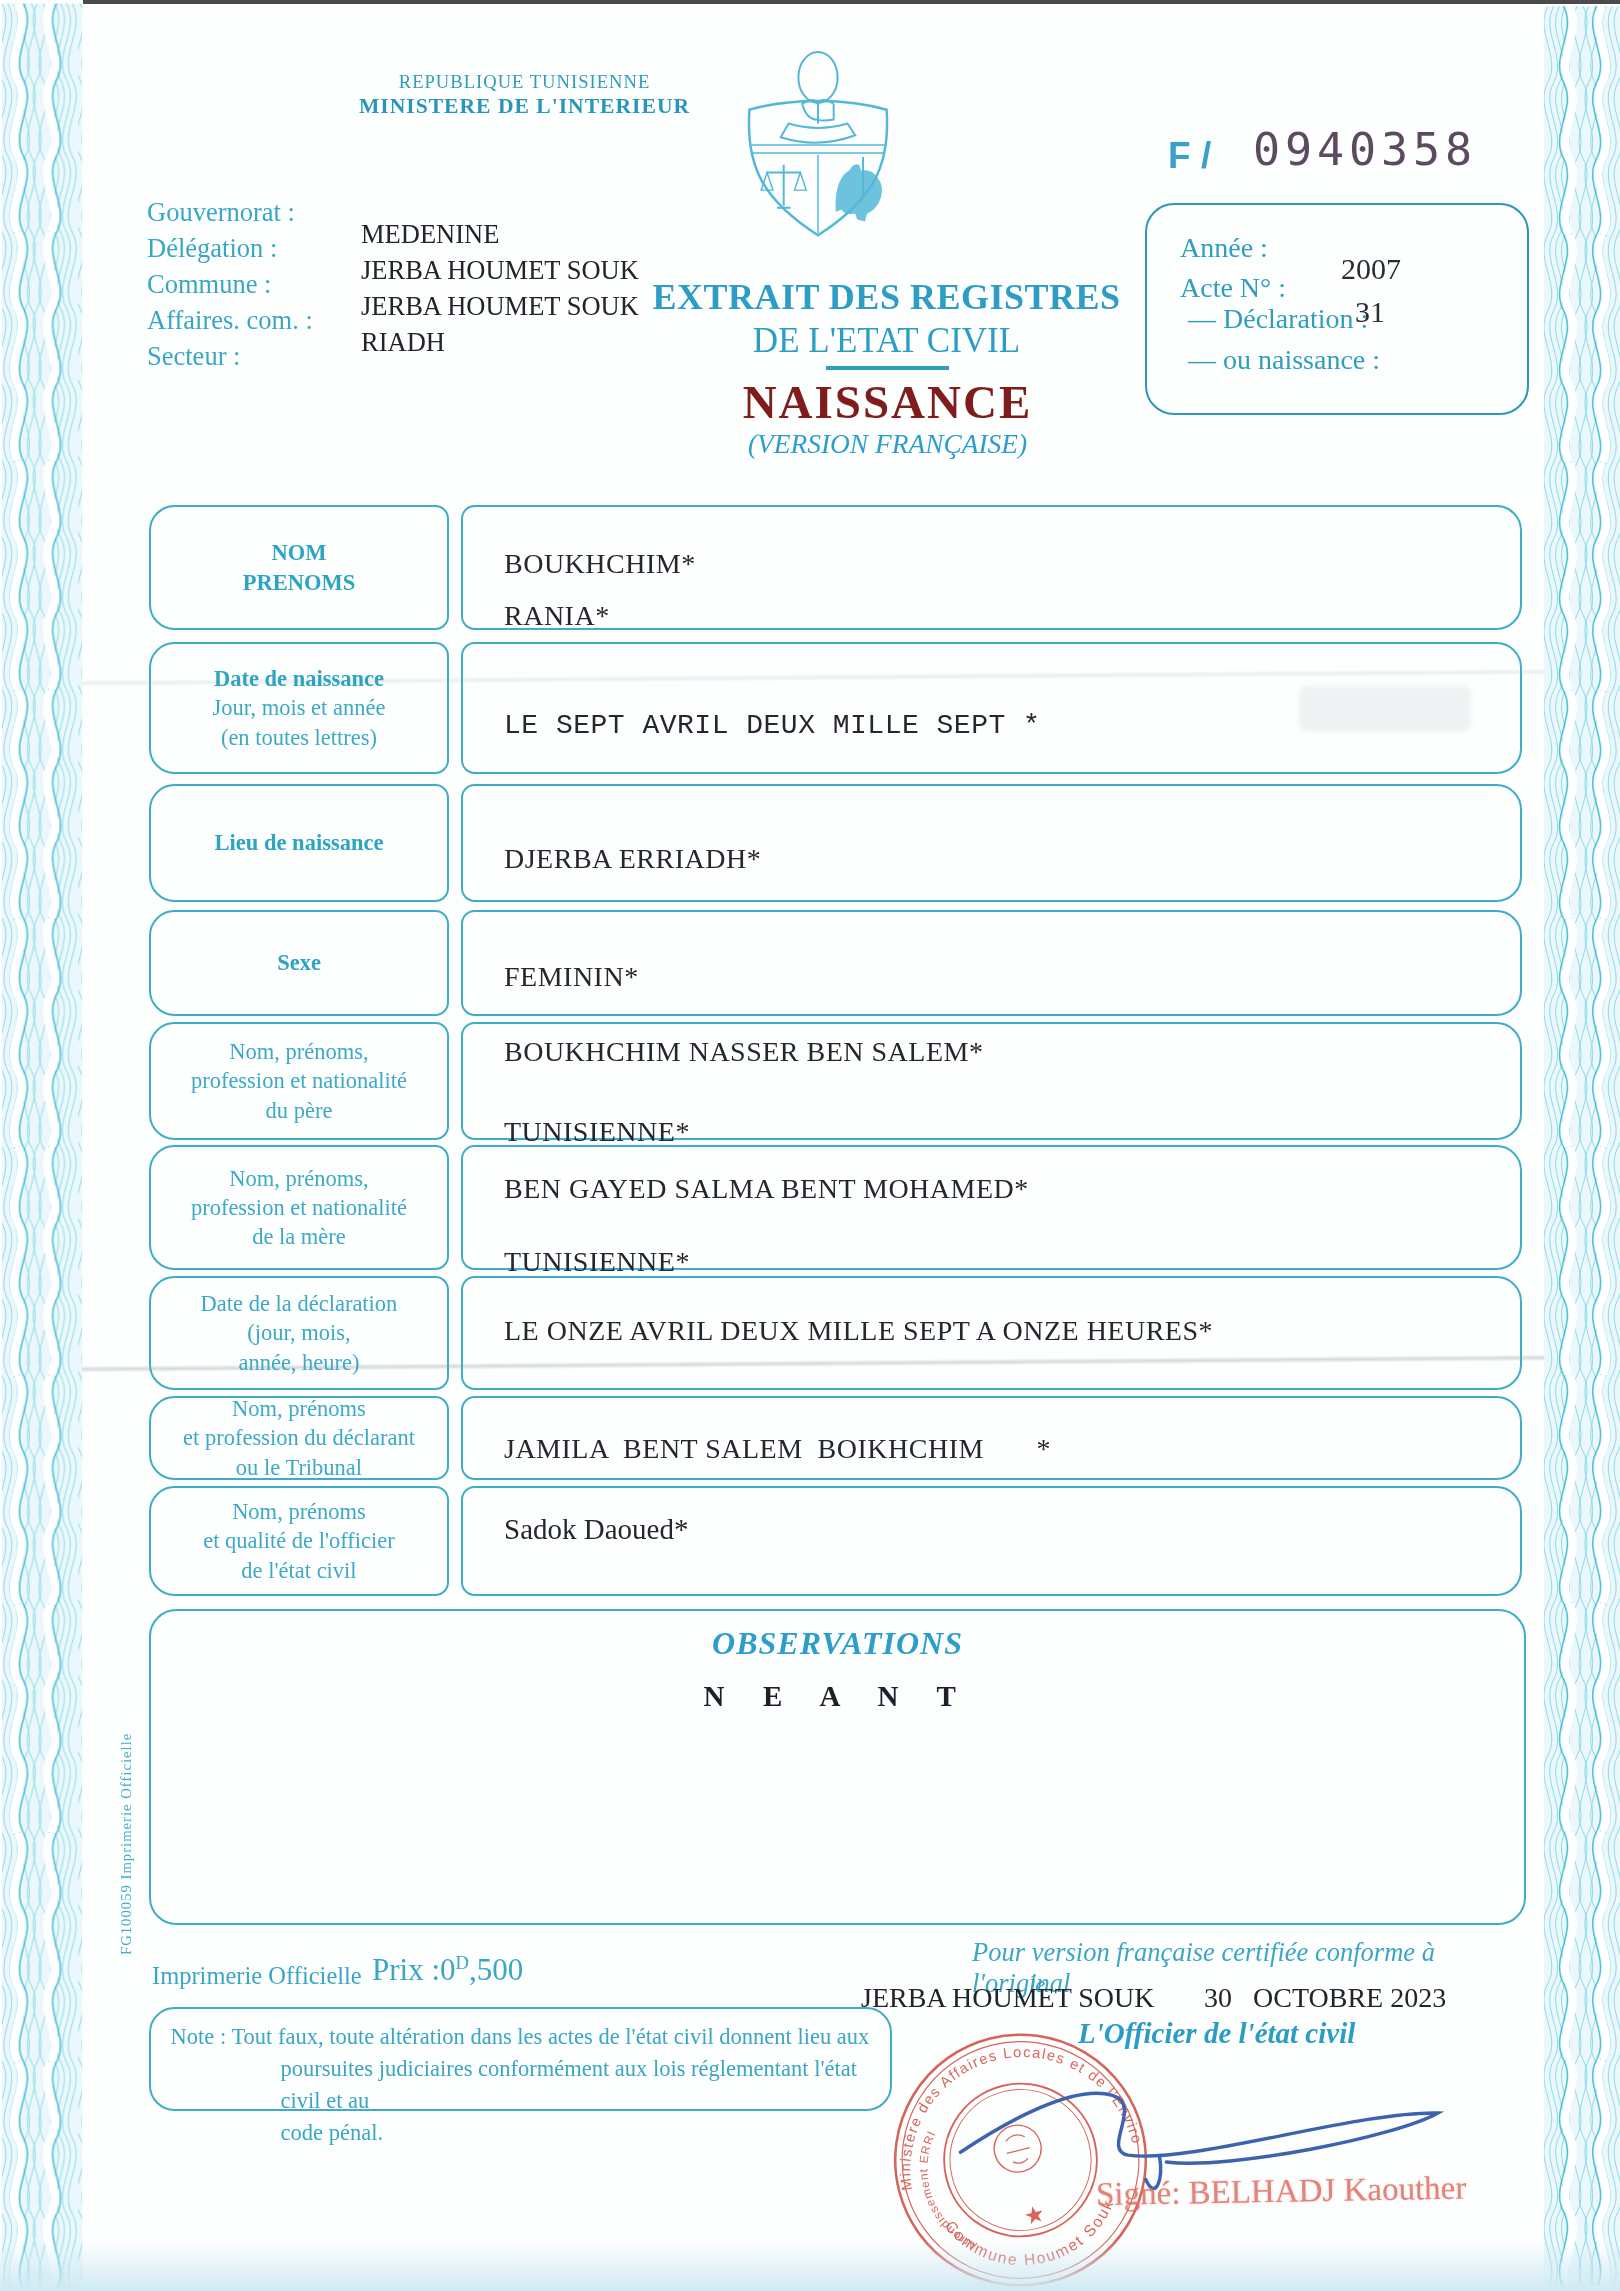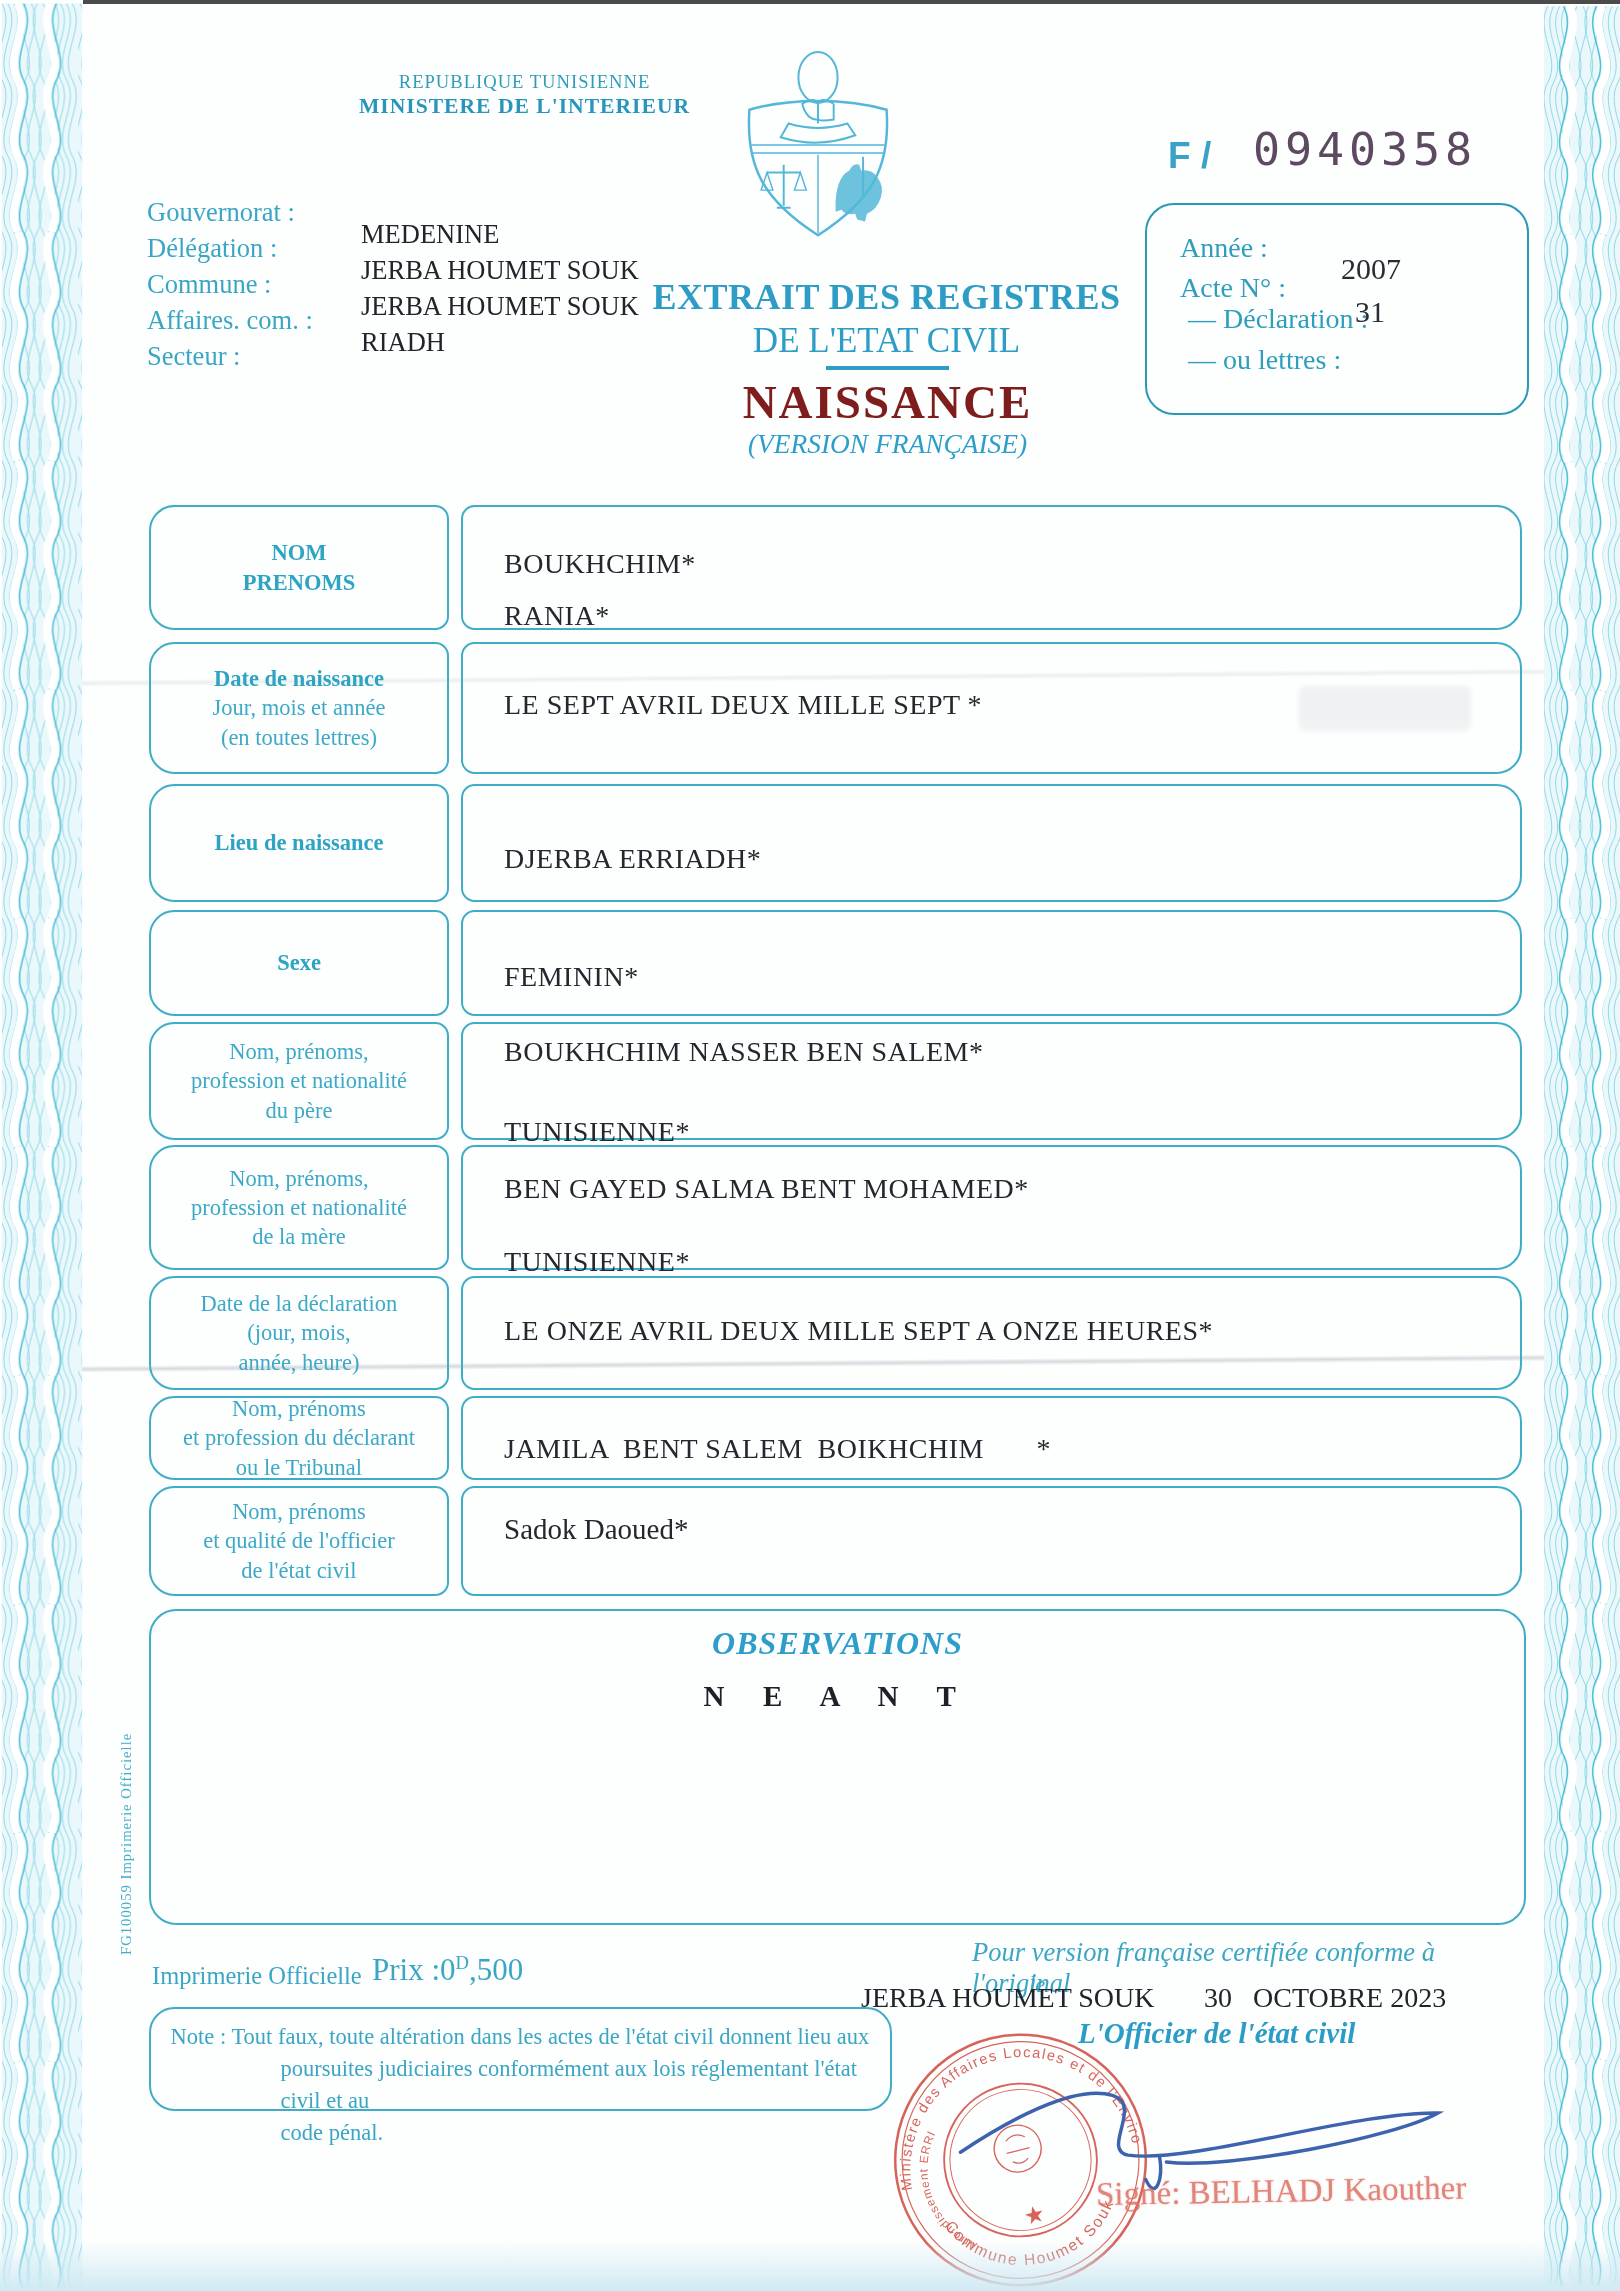--- a/index.html
+++ b/index.html
@@ -40,21 +40,21 @@
   .row{position:absolute;left:0;width:100%;}
   .lbl{position:absolute;left:0;top:0;bottom:0;width:300px;border:2.9px solid #3fadc6;border-radius:25.5px 13.7px 13.7px 25.5px;
        display:flex;flex-direction:column;justify-content:center;align-items:center;text-align:center;
        font-size:22.5px;line-height:1.3;color:#3da9c7;padding:3.9px 7.8px;box-sizing:border-box;}
   .lbl .b{font-weight:bold;color:#2da4c2;}
   .val{position:absolute;left:312px;right:0;top:0;bottom:0;border:2.9px solid #3fadc6;border-radius:13.7px 25.5px 25.5px 13.7px;
        font-size:28px;color:#26262e;letter-spacing:0.5px;padding-left:41px;box-sizing:border-box;}
   .val .v1{display:block;}
   .val .v2{position:absolute;left:41px;bottom:-9.8px;background:transparent;}
   .r0{top:0;height:125px;}   .r0 .v1{margin-top:31px;line-height:1.85;}
-  .r1{top:137px;height:132px;} .r1 .v1{margin-top:45px;}
+  .r1{top:137px;height:132px;} .r1 .v1{margin-top:66px;font-family:Liberation Mono, monospace;}
   .r2{top:279px;height:118px;} .r2 .v1{margin-top:57px;}
   .r3{top:405px;height:106px;} .r3 .v1{margin-top:49px;}
   .r4{top:517px;height:118px;} .r4 .v1{margin-top:11.8px;}
   .r5{top:640px;height:125px;} .r5 .v1{margin-top:25.5px;}
   .r6{top:771px;height:114px;} .r6 .v1{margin-top:37px;}
   .r7{top:891px;height:84px;}  .r7 .v1{margin-top:35px;}
   .r8{top:981px;height:110px;} .r8 .v1{margin-top:25px;font-size:29px;letter-spacing:0;}
   
   .obs{left:149px;top:1609px;width:1373px;height:312px;border:2.9px solid #3fadc6;border-radius:27.4px;}
   .obs-title{position:absolute;left:0;top:13.7px;width:100%;text-align:center;font-size:32px;font-weight:bold;
@@ -170,21 +170,21 @@
   <div class="abs t-rule"></div>
   <div class="abs t3">NAISSANCE</div>
   <div class="abs t4">(VERSION FRANÇAISE)</div>
 
   <div class="abs acte-box">
     <div class="l" style="top:27.4px;">Année :</div>
     <div class="acte-v" style="left:194px;top:47px;">2007</div>
     <div class="l" style="top:67px;">Acte N° :</div>
     <div class="acte-v" style="left:208px;top:90px;">31</div>
     <div class="l" style="top:98px;left:41px;">— Déclaration :</div>
-    <div class="l" style="top:139px;left:41px;">— ou lettres :</div>
+    <div class="l" style="top:139px;left:41px;">— ou naissance :</div>
   </div>
 
   <div class="abs form">
 
     <div class="row r0">
       <div class="lbl">
           <span class="b pre">NOM
 PRENOMS</span>
           <span class="pre"></span>
         </div>

